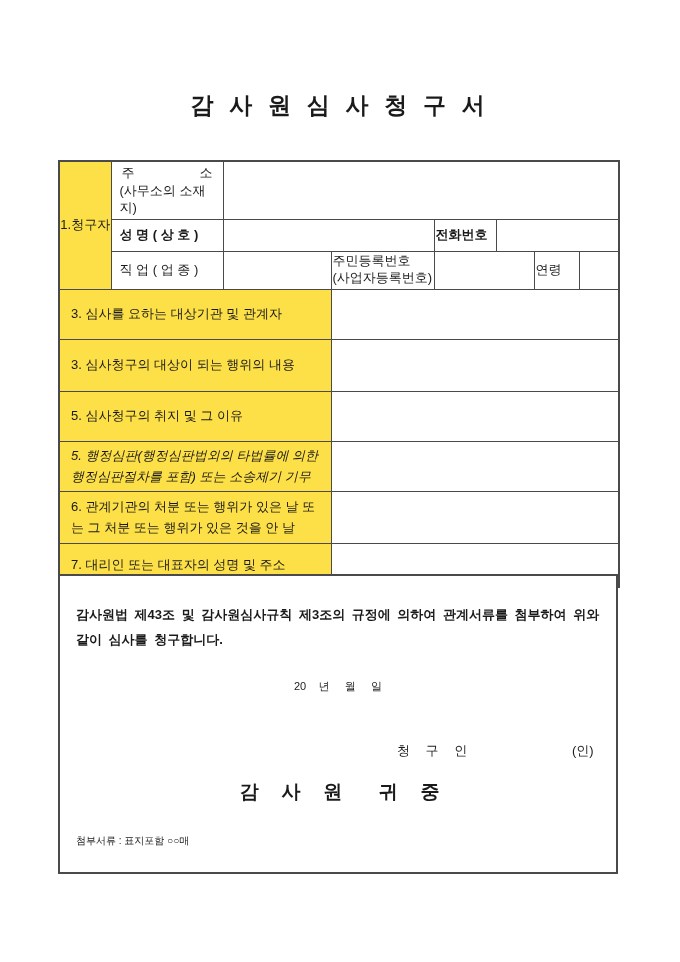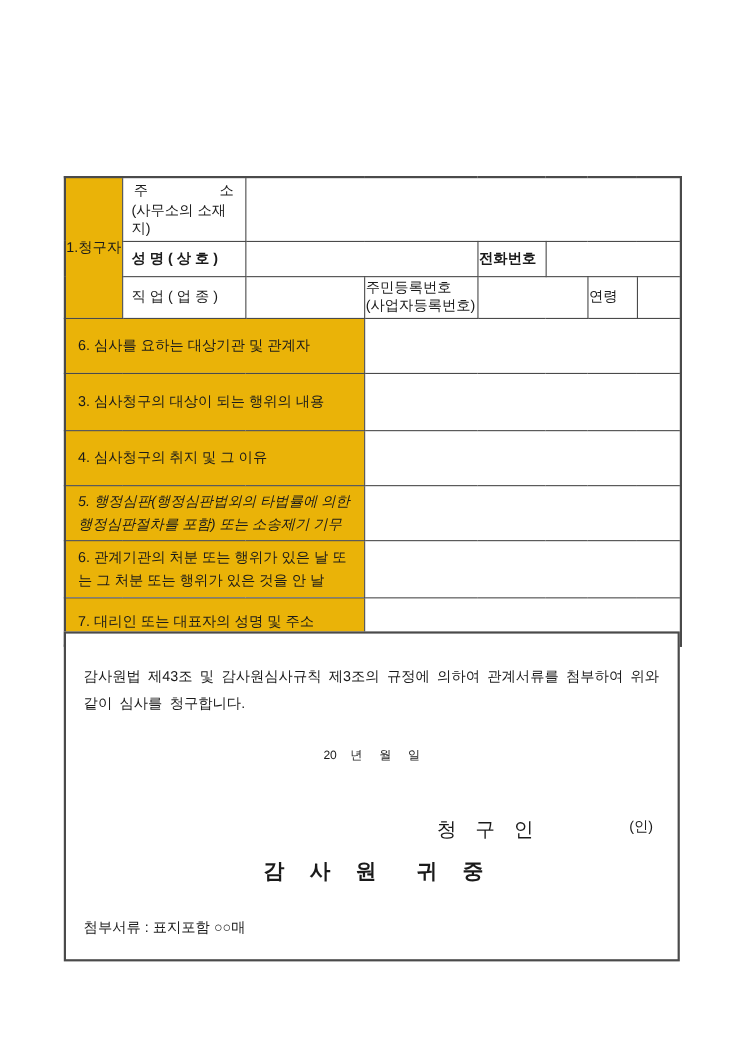--- a/index.html
+++ b/index.html
@@ -28,21 +28,21 @@
     border-collapse: collapse;
     table-layout: fixed;
     border: 2px solid #4a4a4a;
   }
   table.form td {
     border: 1px solid #4a4a4a;
     font-size: 13px;
     vertical-align: middle;
     overflow: hidden;
   }
-  .shaded { background: #eab308; }
+  .shaded { background: #fde047; }
 
   tr.r-addr  td { height: 36px; }
   tr.r-name  td { height: 32px; font-weight: bold; }
   tr.r-job   td { height: 38px; }
   tr.r-item1 td { height: 50px; }
   tr.r-item2 td { height: 52px; margin-top: 20px; }
   tr.r-item3 td { height: 50px; }
   tr.r-item4 td { height: 50px; font-style: italic; }
   tr.r-item5 td { height: 52px; }
   tr.r-item6 td { height: 44px; }
@@ -54,51 +54,52 @@
   td.item-lbl { padding: 3px 8px 3px 11px; line-height: 1.65; }
 
   .bottom-box {
     position: absolute; left: 58px; top: 574px;
     width: 560px; height: 300px;
     border: 2px solid #4a4a4a;
     background: #ffffff;
   }
   .decl-text {
     position: absolute; top: 26px; left: 16px; right: 12px;
-    font-size: 13px; line-height: 1.95; word-spacing: 3px;
+    font-size: 13px; line-height: 1.95; word-spacing: 3px; font-weight: bold;
   }
   .date-line {
     position: absolute; top: 103px; left: 0; width: 100%;
     text-align: center; font-size: 11px; white-space: pre;
   }
   .claimant-sign {
     position: absolute; top: 166px; left: 337px;
-    font-size: 18px; letter-spacing: 6px; white-space: pre;
+    font-size: 13px; letter-spacing: 6px; white-space: pre;
   }
   .seal {
     position: absolute; top: 166px; left: 512px;
     font-size: 13px;
   }
   .recipient {
     position: absolute; top: 203px; left: 0; width: 100%;
     text-align: center;
     font-family: "Liberation Serif", serif;
     font-weight: bold; font-size: 19px;
     letter-spacing: 9px; white-space: pre; padding-left: 12px;
   }
   .attachment {
     position: absolute; top: 258px; left: 16px;
-    font-size: 13px;
+    font-size: 10px;
   }
 </style>
 </head>
 <body>
 
 <div class="page">
 
+  <div class="doc-title">감 사 원 심 사 청 구 서</div>
 
   <table class="form">
     <colgroup>
       <col style="width:52px">
         <col style="width:112px">
         <col style="width:108px">
         <col style="width:103px">
       <col style="width:62px">
         <col style="width:38px">
         <col style="width:45px">
@@ -128,29 +129,29 @@
       <td class="center-lbl">
         <div>주민등록번호</div>
         <div>(사업자등록번호)</div>
       </td>
       <td colspan="2"></td>
       <td class="center-lbl">연령</td>
       <td></td>
     </tr>
 
     <tr class="r-item1">
-      <td class="shaded item-lbl" colspan="3">6. 심사를 요하는 대상기관 및 관계자</td>
+      <td class="shaded item-lbl" colspan="3">3. 심사를 요하는 대상기관 및 관계자</td>
       <td colspan="5"></td>
     </tr>
     <tr class="r-item2">
       <td class="shaded item-lbl" colspan="3">3. 심사청구의 대상이 되는 행위의 내용</td>
       <td colspan="5"></td>
     </tr>
     <tr class="r-item3">
-      <td class="shaded item-lbl" colspan="3">4. 심사청구의 취지 및 그 이유</td>
+      <td class="shaded item-lbl" colspan="3">5. 심사청구의 취지 및 그 이유</td>
       <td colspan="5"></td>
     </tr>
     <tr class="r-item4">
       <td class="shaded item-lbl" colspan="3">5. 행정심판(행정심판법외의 타법률에 의한 행정심판절차를 포함) 또는 소송제기 기무</td>
       <td colspan="5"></td>
     </tr>
     <tr class="r-item5">
       <td class="shaded item-lbl" colspan="3">6. 관계기관의 처분 또는 행위가 있은 날 또는 그 처분 또는 행위가 있은 것을 안 날</td>
       <td colspan="5"></td>
     </tr>

